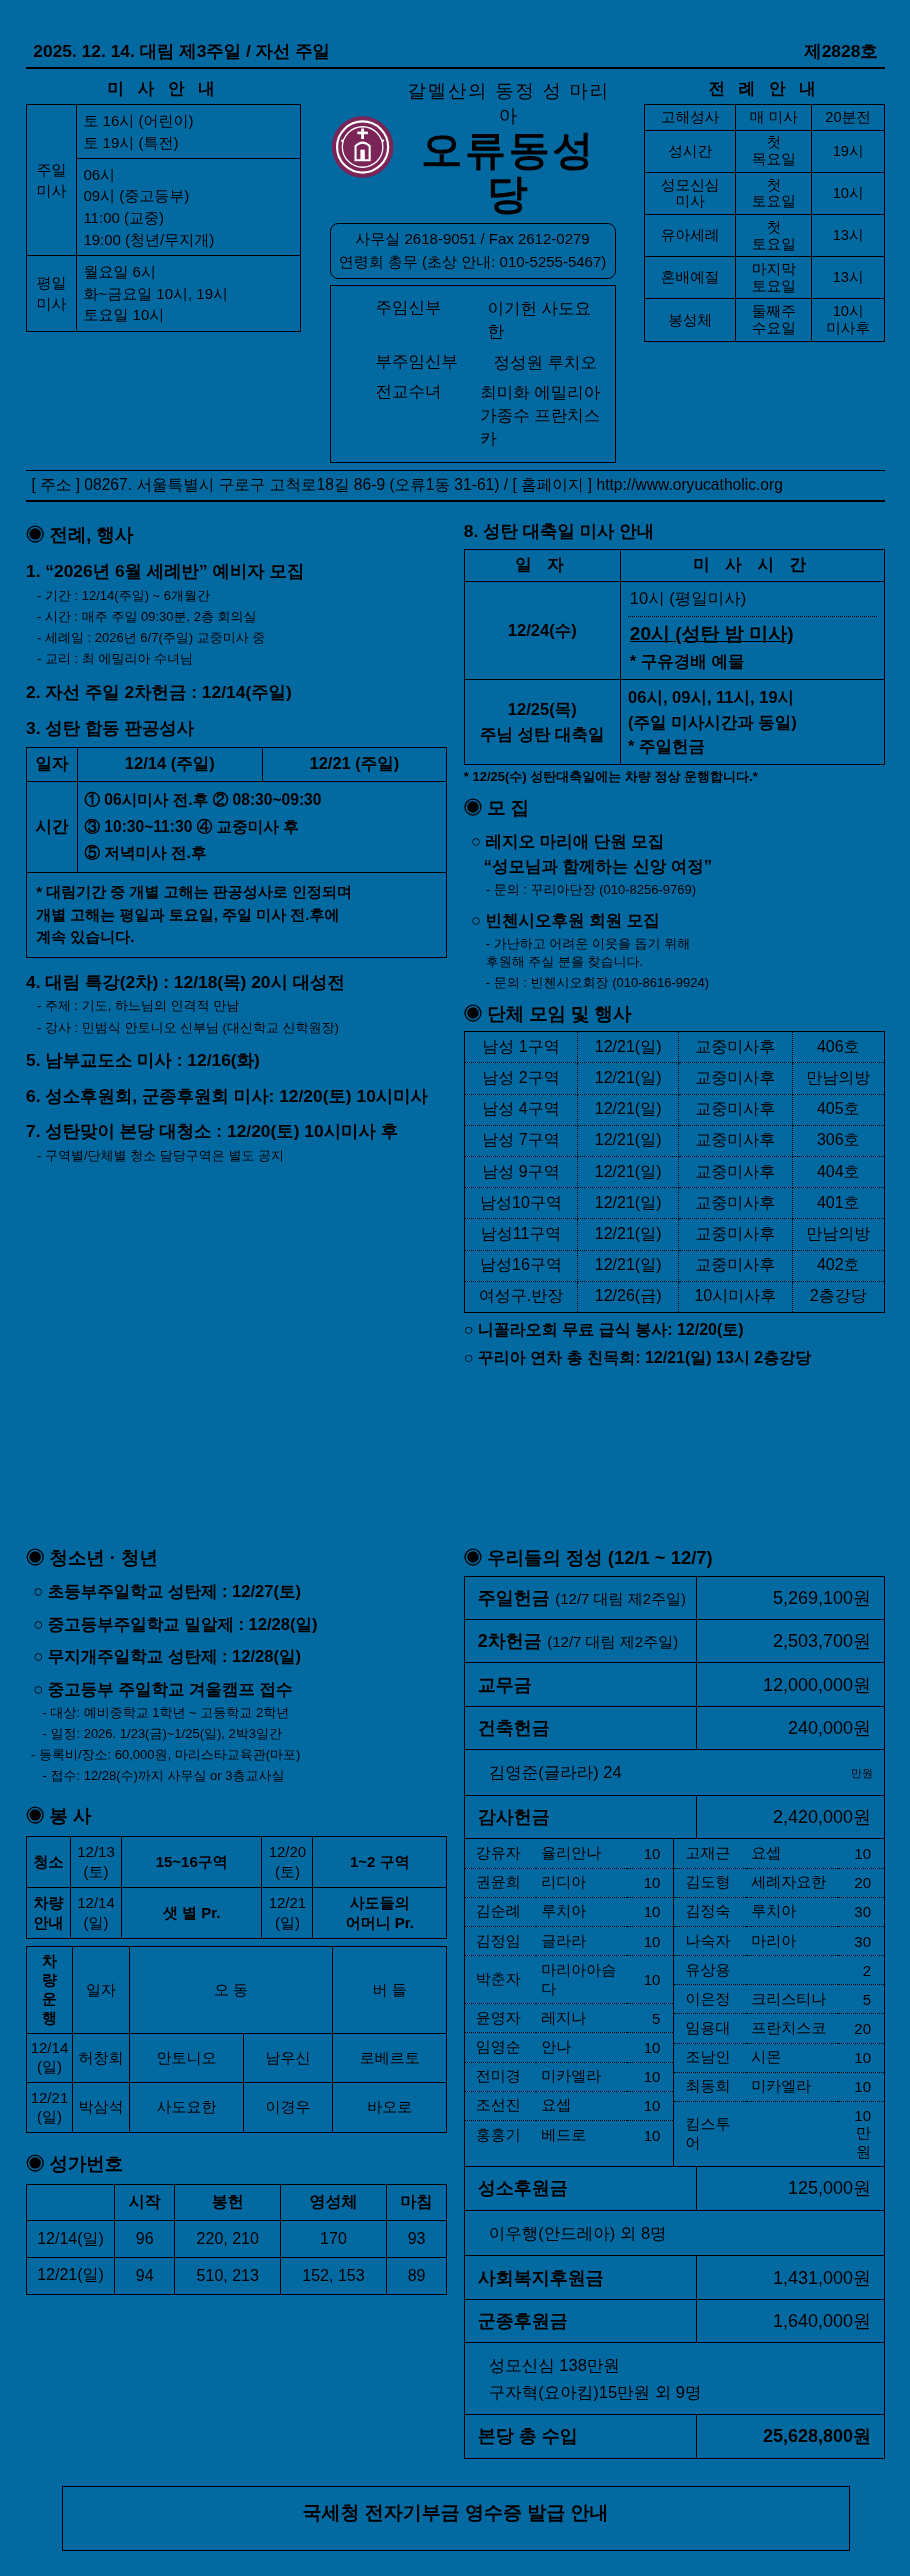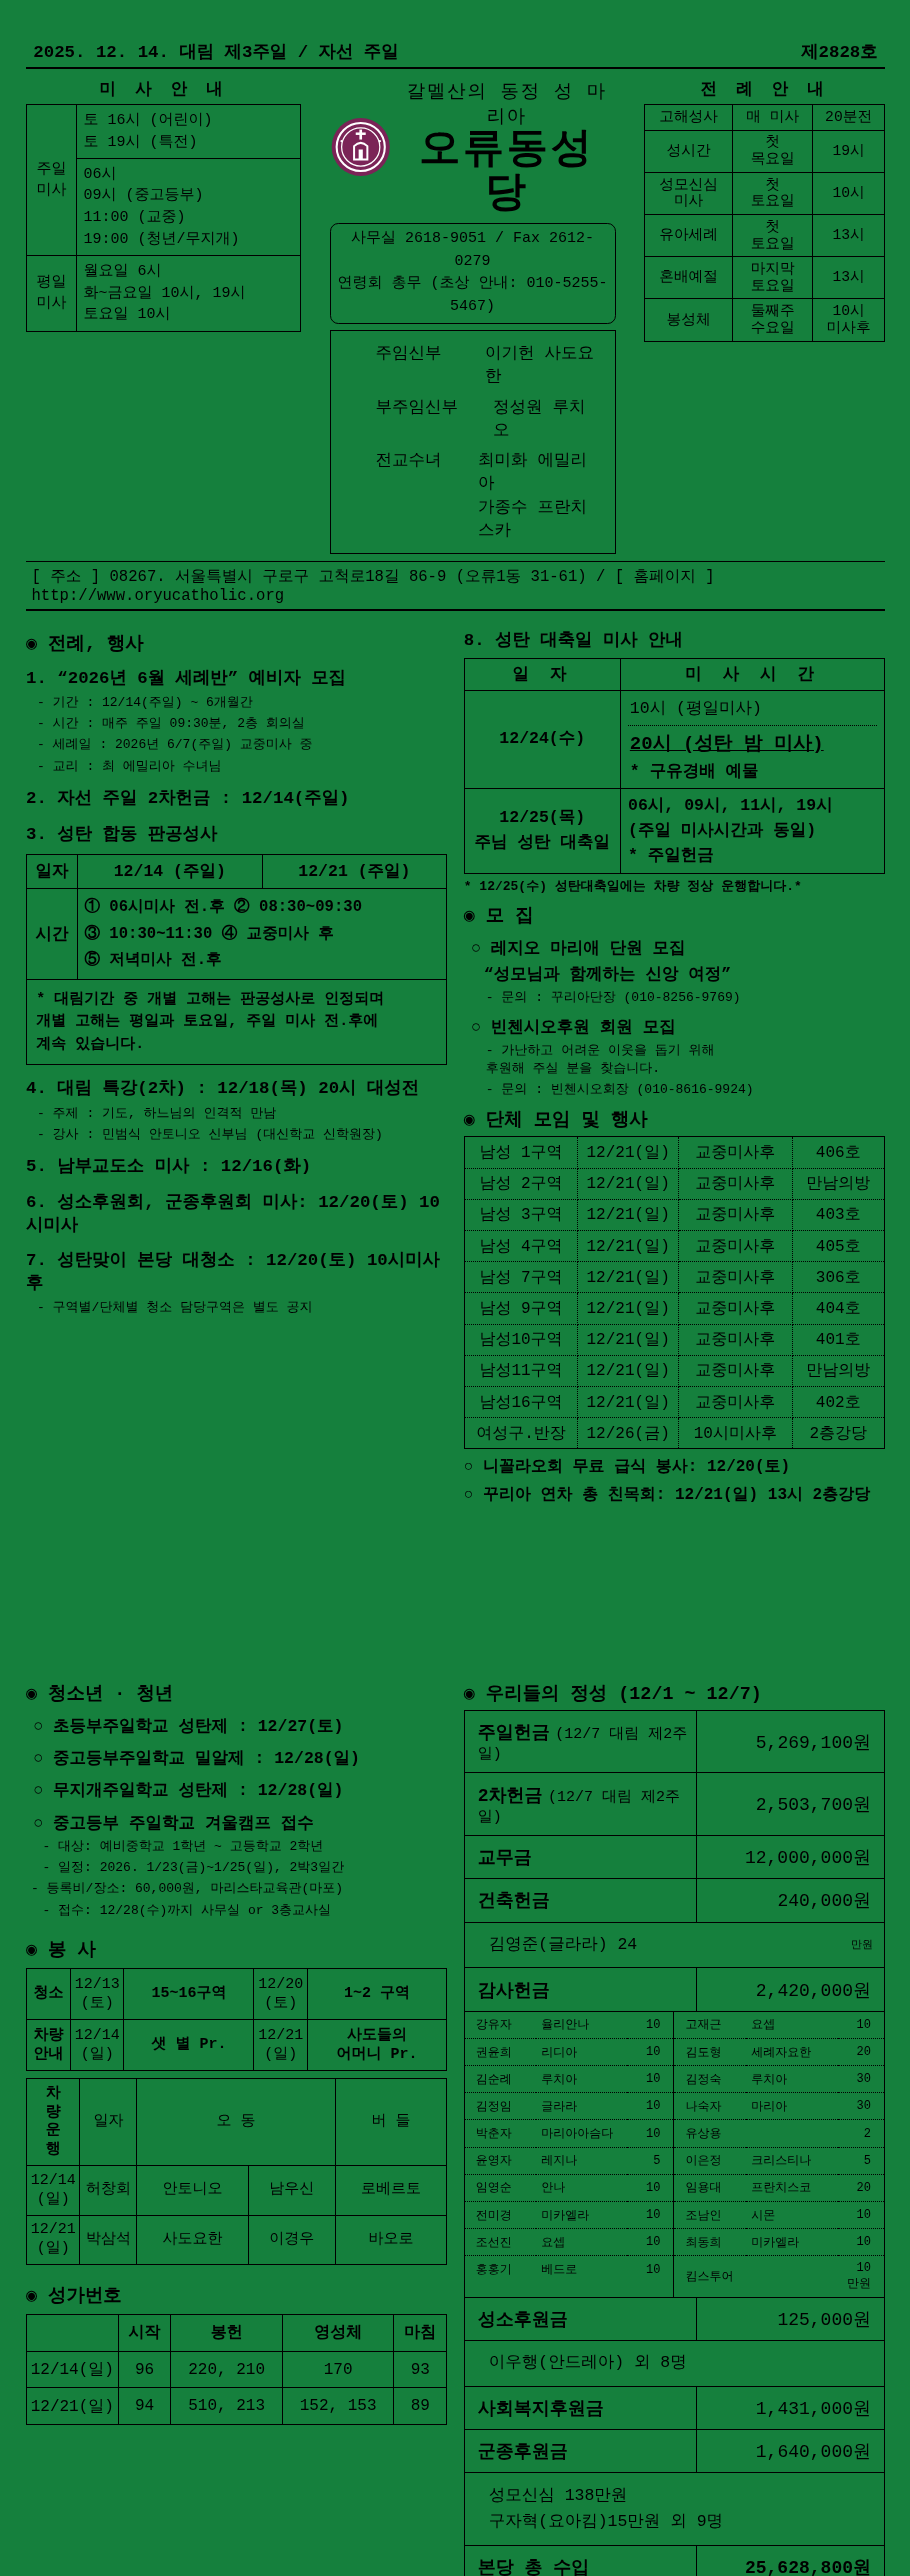--- a/index.html
+++ b/index.html
@@ -1,20 +1,20 @@
 <!DOCTYPE html>
 <html lang="ko" style="font-size:14.7px"><head>
 <meta charset="utf-8">
 <style>
   * { box-sizing: border-box; }
   html,body { margin:0; padding:0; background:#e8e8e8; }
   .page {
-    width:911px; height:2576px; margin:0 auto; background:#15803d;
+    width:911px; height:2576px; margin:0 auto; background:#0369a1;
     padding:39px 26px 0; position:relative; overflow:hidden;
-    font-family:Liberation Mono, monospace; color:#000;
+    font-family:Liberation Sans, sans-serif; color:#000;
   }
   .pre { white-space:pre-line; }
   .b { font-weight:bold; }
 
   
   .date-row { display:flex; justify-content:space-between; align-items:flex-end;
     font-size:17.4px; font-weight:bold; padding:0 7.3px 3.7px; border-bottom:2.8px solid #000; }
   .header-grid { display:flex; justify-content:space-between; margin-top:7.3px; }
   .hcol-left  { width:275px; }
   .hcol-center{ width:286px; padding-top:1.8px; }
@@ -88,21 +88,21 @@
   .olabel { padding:9.2px 3.7px 9.2px 13px; }
   .olabel .lab { font-weight:bold; font-size:18px; }
   .olabel .note { font-size:15px; margin-left:5.5px; }
   .oamt { text-align:right; padding:9.2px 13px 9.2px 3.7px; width:188px; font-size:18px; }
   .odetail { padding:9.2px 3.7px 9.2px 24px; font-size:16.5px; line-height:1.6; }
   .ounit { float:right; font-size:11px; padding-right:7.3px; padding-top:5.5px; }
   .donor-wrap { padding:0 !important; }
   .donor-flex { display:flex; }
   .donor-half { width:50%; }
   .donor-half:first-child { border-right:0.9px solid #000; }
-  .donor-tbl { width:100%; font-size:12px; }
+  .donor-tbl { width:100%; font-size:15px; }
   .donor-tbl td { border:none; border-bottom:0.9px dotted #000; padding:4.6px 5.5px; }
   .donor-tbl tr:last-of-type td { border-bottom:none; }
   .dn { width:34%; padding-left:11px !important; }
   .db { width:44%; }
   .da { text-align:right; padding-right:13px !important; }
 
   
   .tax-box { border:1.8px solid #000; width:788px; margin:27.5px auto 0; padding:11px 22px 14.7px; }
   .tax-title { text-align:center; font-weight:bold; font-size:19px; margin:1.8px 0 9.2px; }
   .tax-para { font-size:14.2px; line-height:1.62; margin:4.6px 0; }
@@ -352,26 +352,20 @@
               <td>406호</td>
             </tr>
 
             <tr>
               <td style="width:27%;">남성 2구역</td>
               <td style="width:24%;">12/21(일)</td>
               <td style="width:27%;">교중미사후</td>
               <td>만남의방</td>
             </tr>
 
-            <tr>
-              <td style="width:27%;">남성 3구역</td>
-              <td style="width:24%;">12/21(일)</td>
-              <td style="width:27%;">교중미사후</td>
-              <td>403호</td>
-            </tr>
 
             <tr>
               <td style="width:27%;">남성 4구역</td>
               <td style="width:24%;">12/21(일)</td>
               <td style="width:27%;">교중미사후</td>
               <td>405호</td>
             </tr>
 
             <tr>
               <td style="width:27%;">남성 7구역</td>

